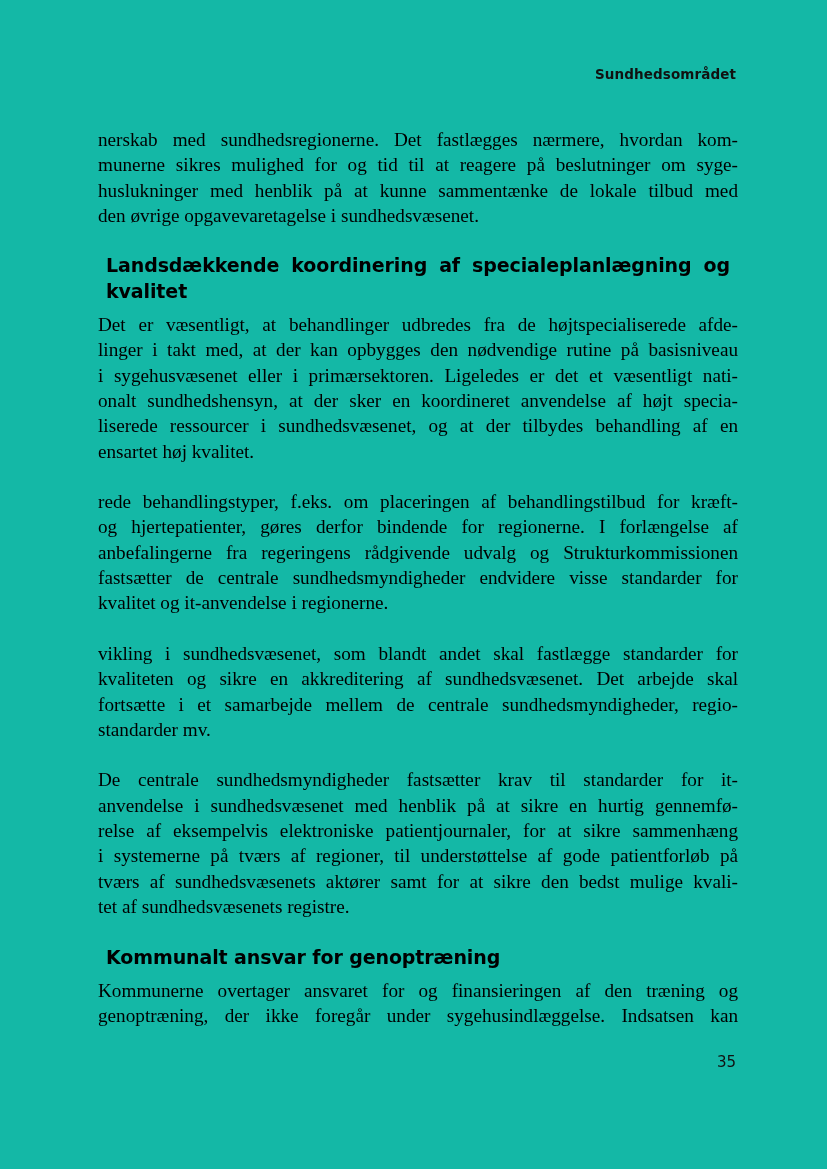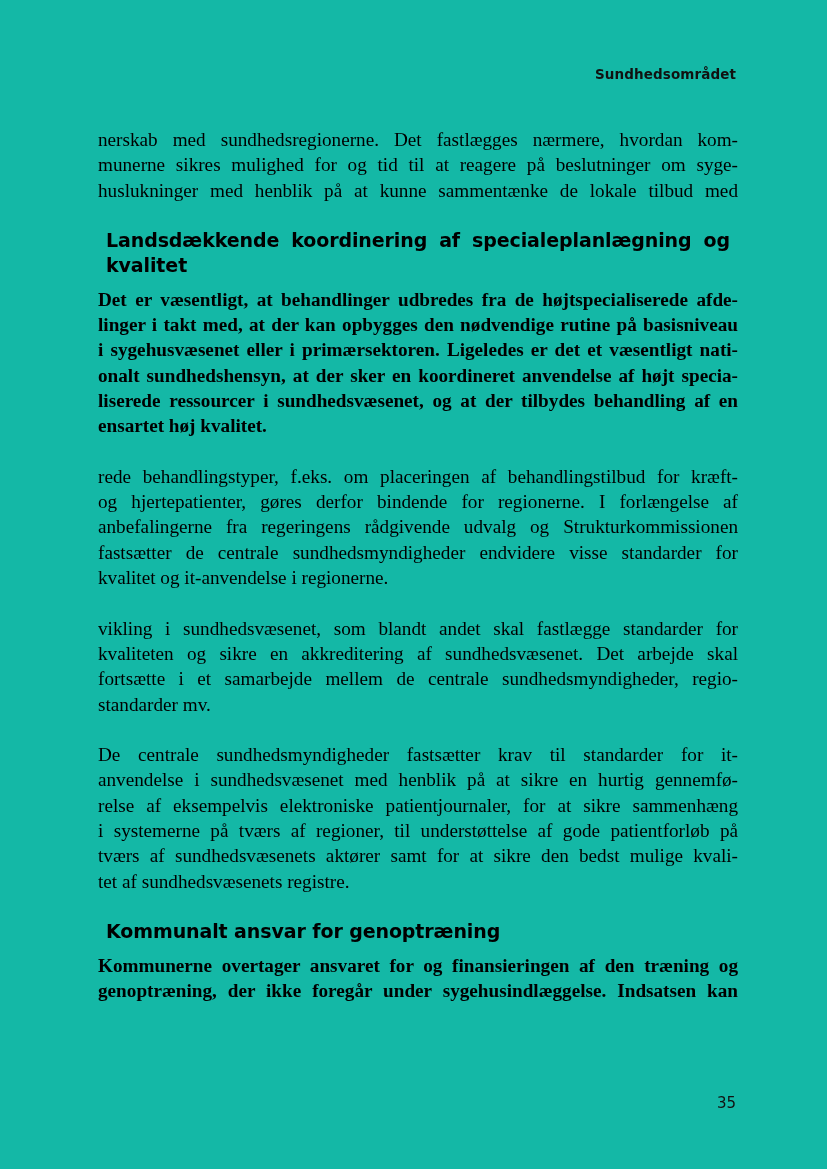--- a/index.html
+++ b/index.html
@@ -13,40 +13,41 @@
   .body {
     position: absolute; left: 98px; top: 127px; width: 640px;
     font-family: "Liberation Serif", serif; font-size: 19.2px; line-height: 25.3px; color: #000;
     text-align: justify; hyphens: manual;
   }
   .para { margin: 0 0 25.3px 0; text-align: justify; text-align-last: left; }
   .heading {
     font-family: "DejaVu Sans", sans-serif; font-weight: bold; font-size: 19px; line-height: 25.3px;
     margin: 8px; color: #000; letter-spacing: -0.1px;
   }
-  .heading + .para { margin-top: 0; font-weight: bold; }
+  .heading + .para { margin-top: 0; }
   .line { display: block; text-align: justify; text-align-last: justify; white-space: nowrap; }
   .line.last { text-align-last: left; }
   .page-number {
-    position: absolute; top: 1094px; right: 91px;
+    position: absolute; top: 1053px; right: 91px;
     font-family: "DejaVu Sans", sans-serif; font-size: 15px; color: #111;
   }
 </style>
 </head>
 <body>
 
 <div class="page">
   <div class="running-header">Sundhedsområdet</div>
 
   <div class="body">
 
     <p class="para">
       <span class="line">nerskab med sundhedsregionerne. Det fastlægges nærmere, hvordan kom-</span>
       <span class="line">munerne sikres mulighed for og tid til at reagere på beslutninger om syge-</span>
       <span class="line">huslukninger med henblik på at kunne sammentænke de lokale tilbud med</span>
+      <span class="line last">den øvrige opgavevaretagelse i sundhedsvæsenet.</span>
     </p>
 
     <h2 class="heading">Landsdækkende koordinering af specialeplanlægning og kvalitet</h2>
     <p class="para">
       <span class="line">Det er væsentligt, at behandlinger udbredes fra de højtspecialiserede afde-</span>
       <span class="line">linger i takt med, at der kan opbygges den nødvendige rutine på basisniveau</span>
       <span class="line">i sygehusvæsenet eller i primærsektoren. Ligeledes er det et væsentligt nati-</span>
       <span class="line">onalt sundhedshensyn, at der sker en koordineret anvendelse af højt specia-</span>
       <span class="line">liserede ressourcer i sundhedsvæsenet, og at der tilbydes behandling af en</span>
       <span class="line last">ensartet høj kvalitet.</span>

